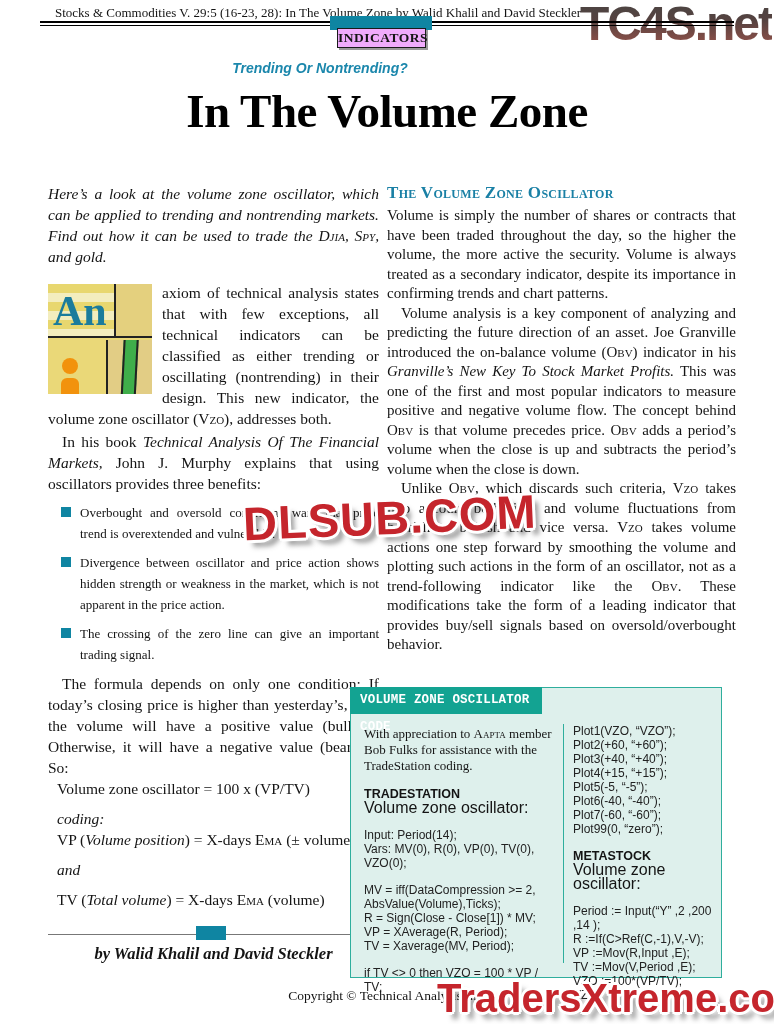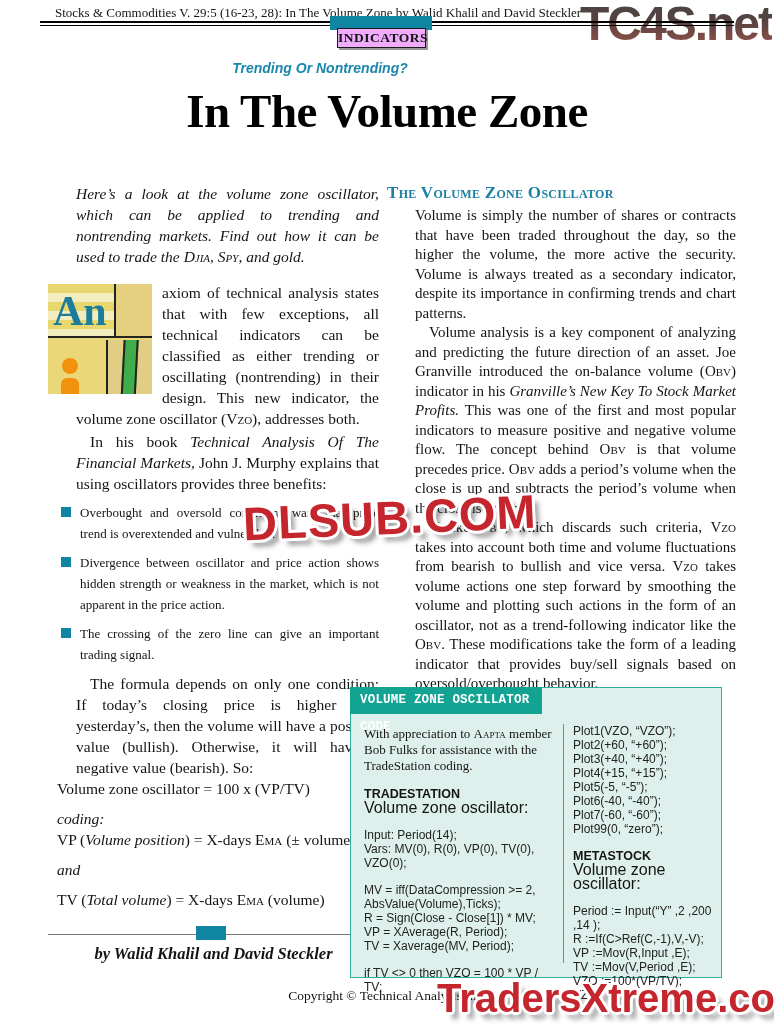--- a/index.html
+++ b/index.html
@@ -35,21 +35,21 @@
     font-size:14px; color:#1b87ac;
   }
   .page-title {
     position:absolute; top:84px; left:0; width:774px; text-align:center;
     font-weight:bold; font-size:47px; letter-spacing:-0.5px; color:#000;
   }
 
   
   .col-left  { position:absolute; left:48px;  top:183px; width:331px; }
   .col-right { position:absolute; left:387px; top:183px; width:349px; }
-  .col-left p, .col-right p { font-size:15.5px; line-height:21px; text-align:justify;margin-left:28px; }
+  .col-left p, .col-right p { font-size:15.5px; line-height:21px; text-align:justify; }
   .col-right p { font-size:15px; line-height:19.5px; }
   .indent { text-indent:14px; }
 
   .intro { font-style:italic; font-size:16.5px; line-height:24px; text-align:left; }
 
   .lede { margin-top:15px; }
   .art {
     float:left; width:104px; height:110px; margin:2px 10px 2px 0;
     position:relative; background:#ead878; overflow:hidden;
   }

